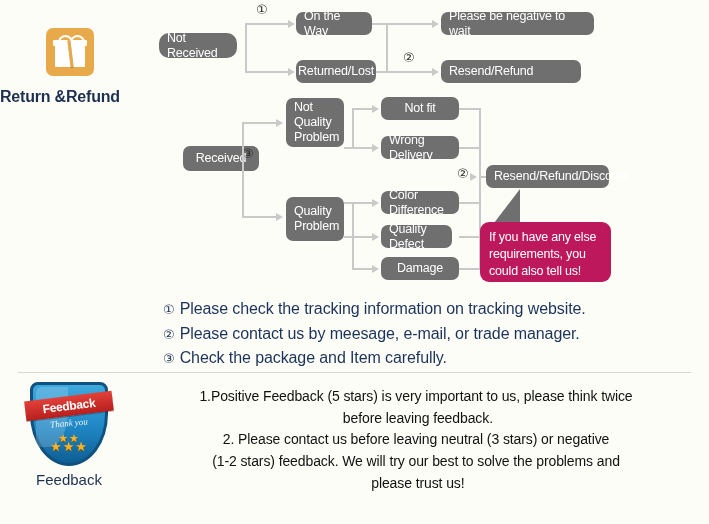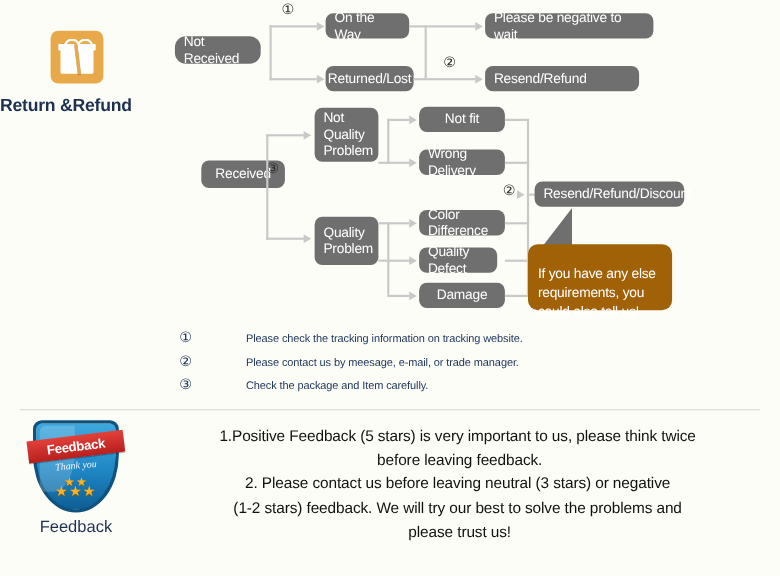--- a/index.html
+++ b/index.html
@@ -69,35 +69,35 @@
     border-left:7px solid #c9c9c9;
   }
   .circnum{
     position:absolute;font-size:13px;color:#2b2b2b;
     font-family:"DejaVu Sans",sans-serif;
   }
 
   
   .bubble{
     position:absolute;
-    background:#a16207;color:#fff;border-radius:9px;
-    font-size:12.5px;line-height:1.35;padding:19px 9px;
+    background:#be185d;color:#fff;border-radius:9px;
+    font-size:12.5px;line-height:1.35;padding:7px 9px;
     box-sizing:border-box;letter-spacing:-.2px;
   }
   .bubble-tail{
     position:absolute;width:0;height:0;
     border-right:26px solid #6f6f6f;
     border-top:34px solid transparent;
   }
 
   
   .notes{position:absolute;left:163px;top:300px;color:#1c3359;font-size:13px;}
   .note-row{display:flex;align-items:baseline;margin-bottom:6.5px;}
   .note-num{font-family:"DejaVu Sans",sans-serif;font-size:13px;margin-right:5px;}
-  .note-txt{font-size:10px;letter-spacing:-.1px;margin-left:44px;}
+  .note-txt{font-size:16px;letter-spacing:-.1px;}
 
   
   .divider{position:absolute;left:18px;top:372px;width:673px;height:1px;background:#d8d8d8;}
 
   
   .fb-badge-wrap{position:absolute;left:14px;top:382px;width:110px;text-align:center;}
   .shield{
     position:relative;width:78px;height:84px;margin:0 auto;
   }
   .shield .body{
@@ -225,21 +225,21 @@
   <div class="ln h" style="left:459px;top:147px;width:22px;"></div>
   <div class="ln h" style="left:459px;top:202px;width:22px;"></div>
   <div class="ln h" style="left:459px;top:236px;width:22px;"></div>
   <div class="ln h" style="left:459px;top:268px;width:22px;"></div>
   <div class="ln v" style="left:479px;top:108px;height:160px;"></div>
   <div class="ln h" style="left:479px;top:176px;width:8px;"></div>
   <div class="arw" style="left:470px;top:172.5px;"></div>
 
   <div class="circnum" style="left:457px;top:166px;">②</div>
 
-  <div class="node" style="left:486px;top:165px;width:136px;height:23px;">Resend/Refund/Discount</div>
+  <div class="node" style="left:486px;top:165px;width:123px;height:23px;">Resend/Refund/Discount</div>
 
   <div class="bubble-tail" style="left:494px;top:189px;"></div>
   <div class="bubble" style="left:480px;top:222px;width:131px;height:60px;">If you have any else requirements, you could also tell us!</div>
 
   <div class="notes">
     <div class="note-row">
       <span class="note-num">①</span>
       <span class="note-txt">Please check the tracking information on tracking website.</span>
     </div>
     <div class="note-row">

